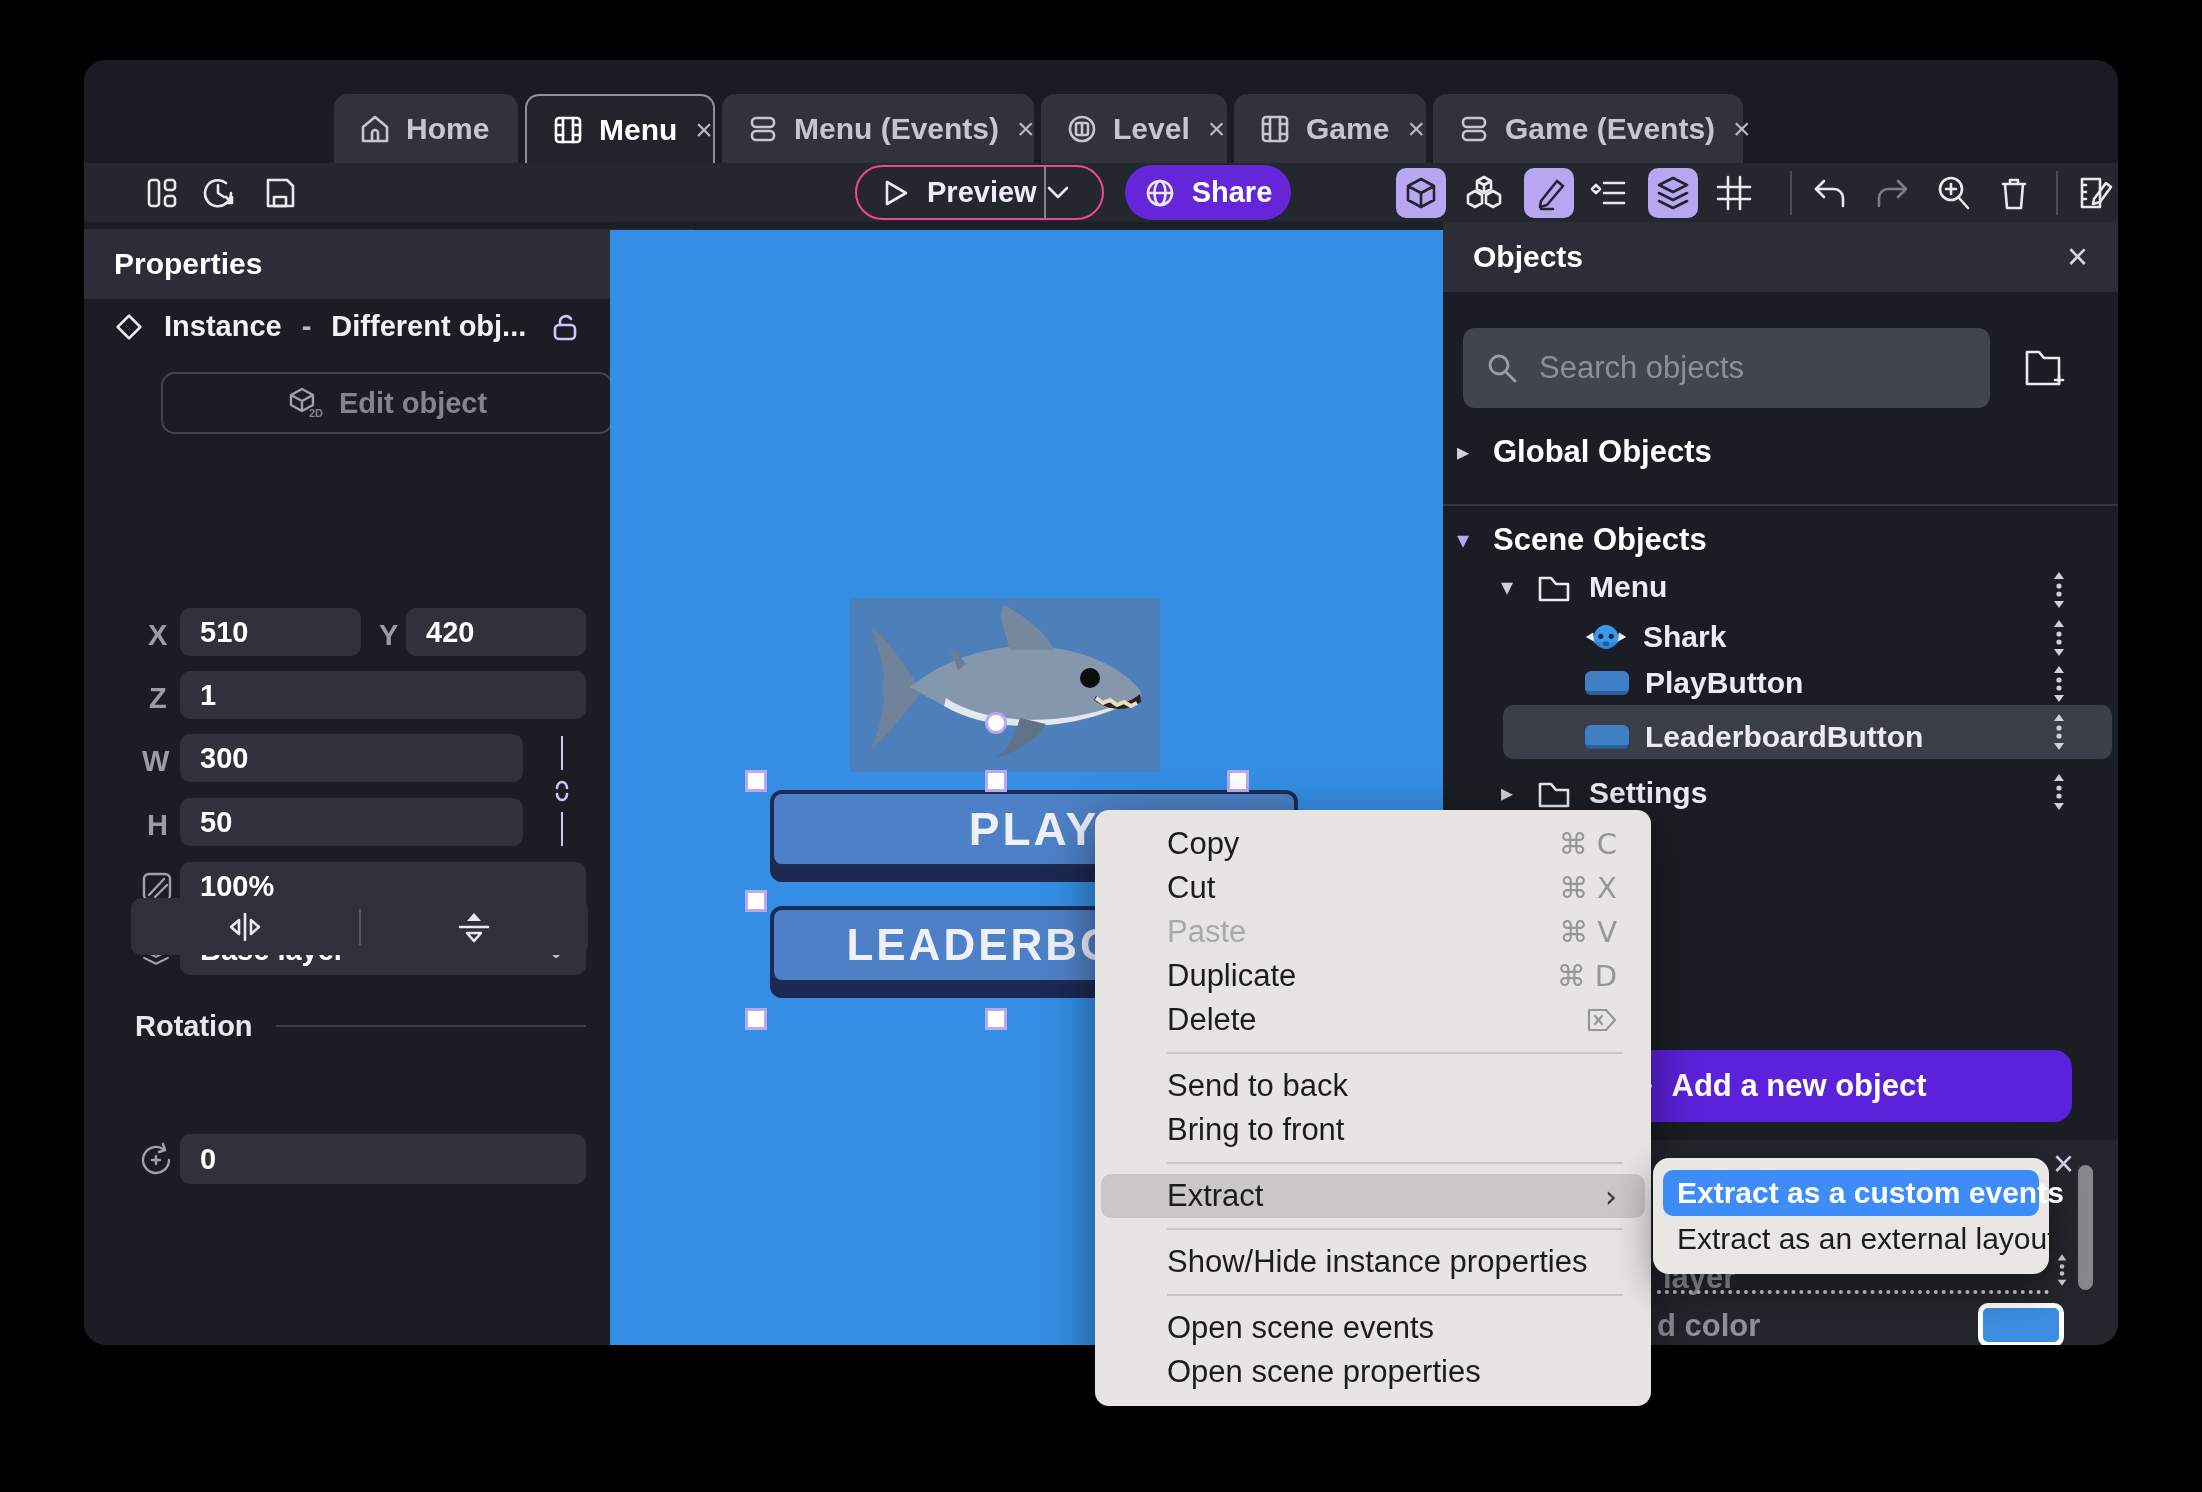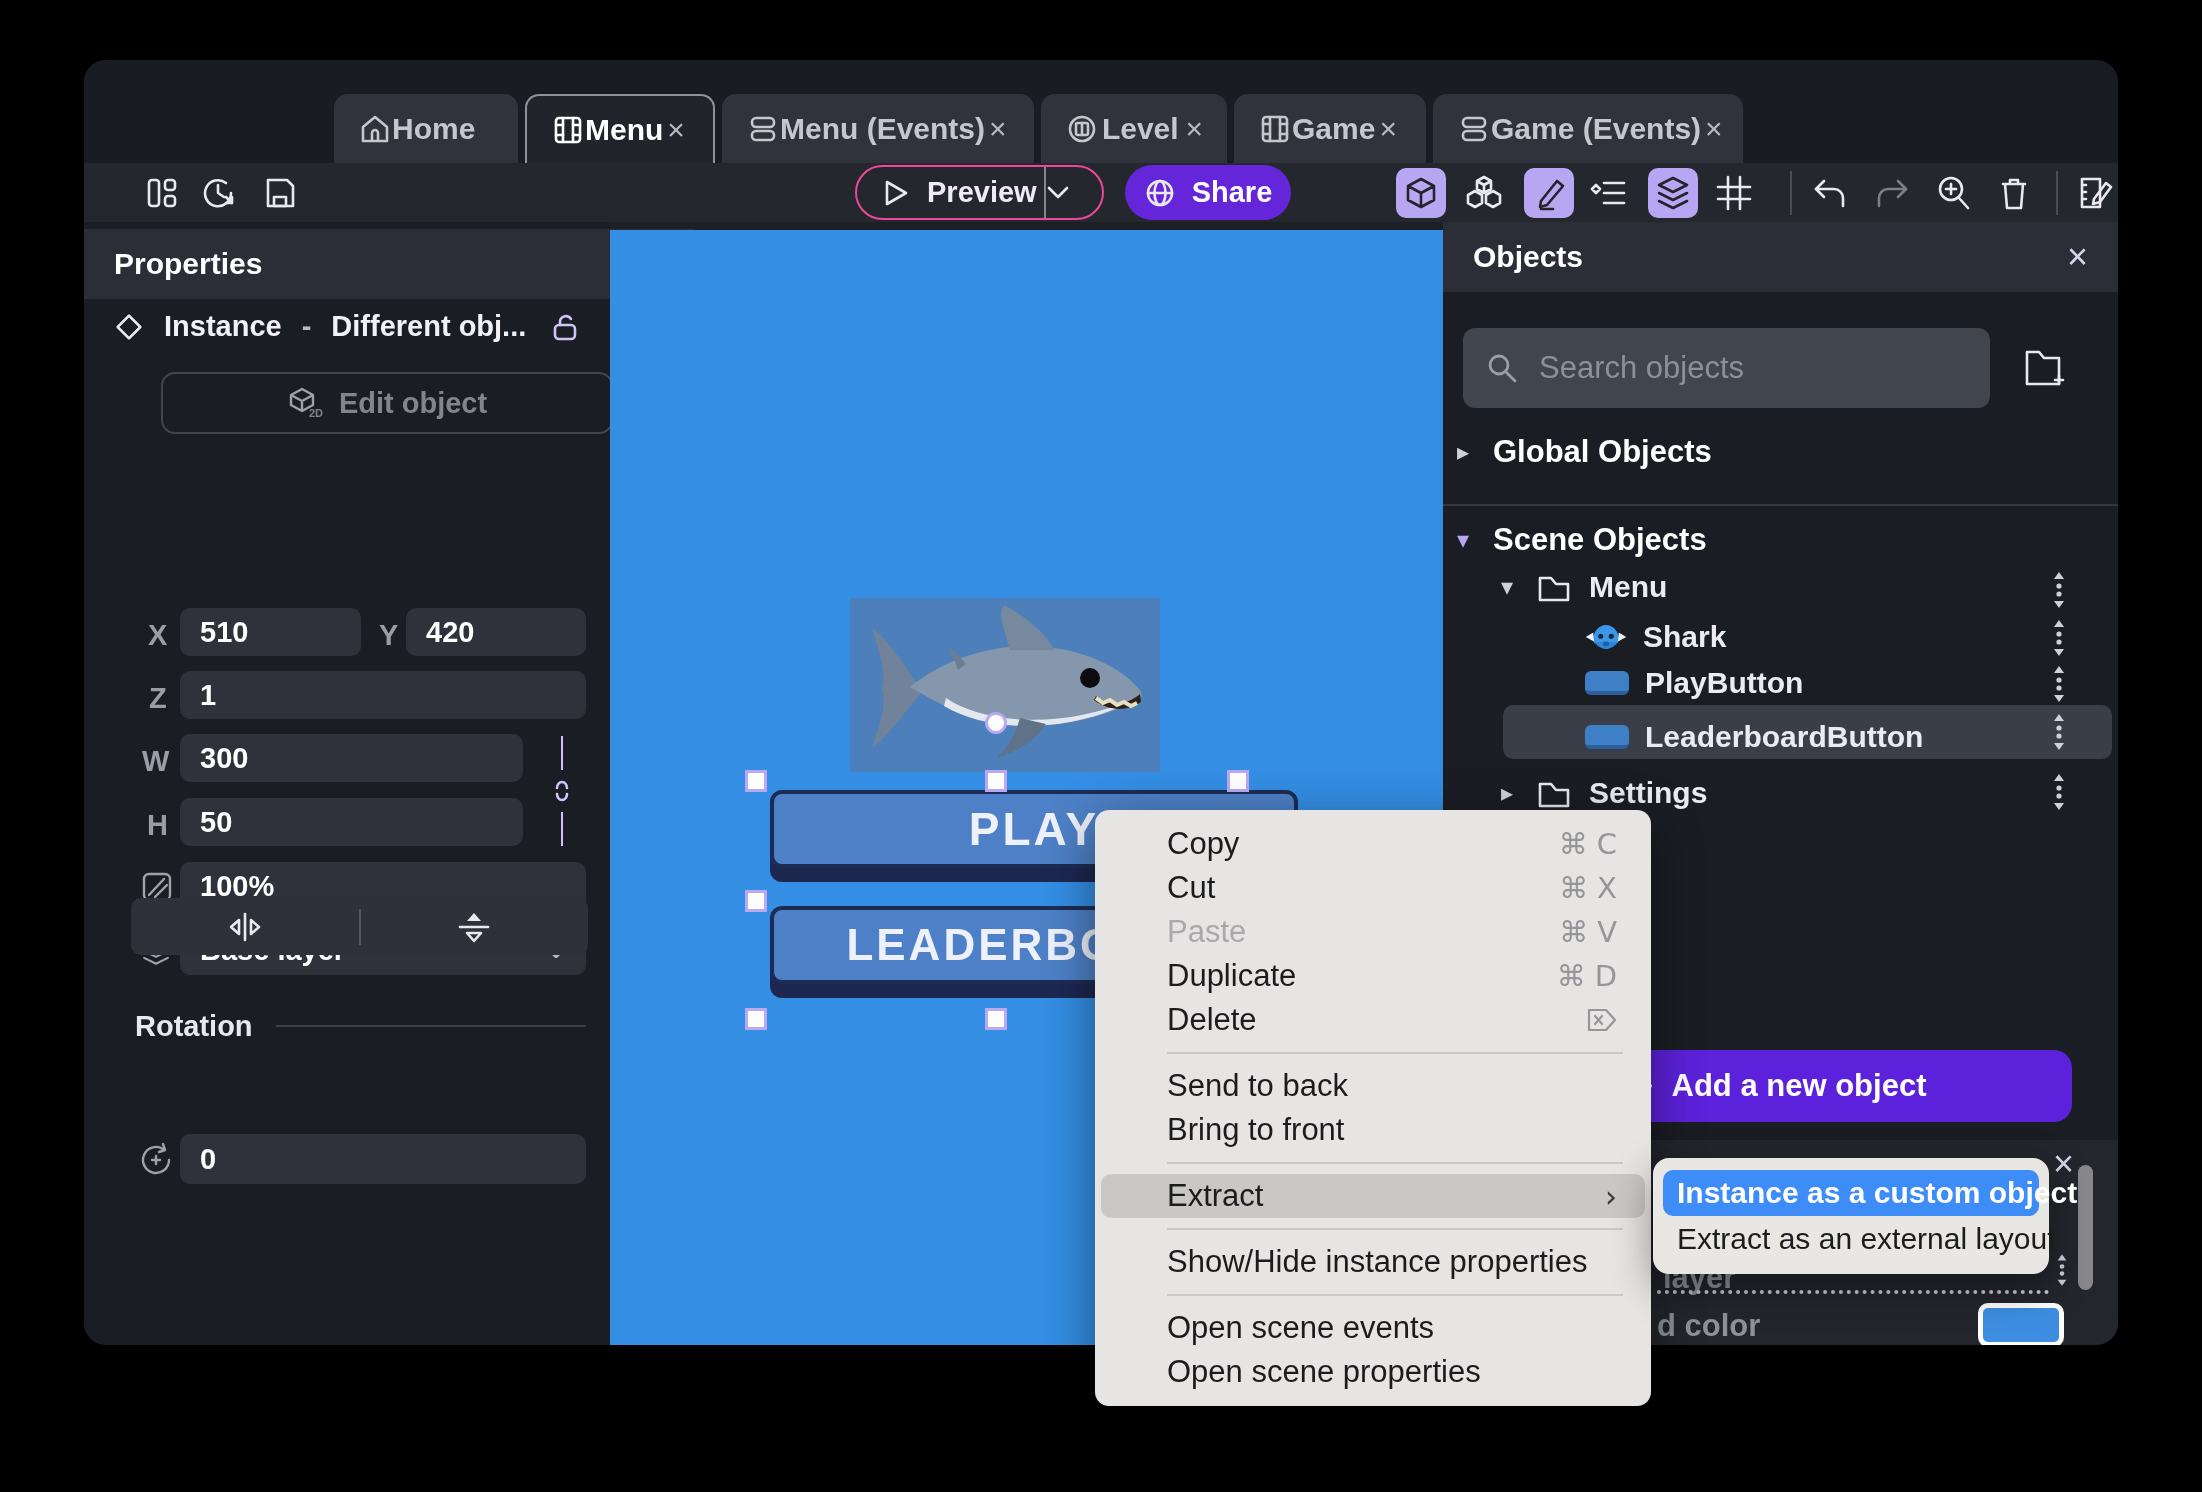--- a/index.html
+++ b/index.html
@@ -16,21 +16,21 @@
     background:#1d1f26; border-radius:22px; overflow:hidden;
     box-shadow:0 18px 60px rgba(0,0,0,.7);
   }
   .titlebar { position:absolute; left:0; top:0; width:100%; height:103px; background:#1a1c23; }
   .tl-dot { position:absolute; top:105px; width:24px; height:24px; border-radius:50%; }
   .hamburger { position:absolute; left:188px; top:104px; width:40px; height:28px; cursor:pointer; }
   .hamburger span { display:block; height:4px; border-radius:2px; background:#e6e6ec; margin-bottom:7px; }
 
   .tabs { position:absolute; left:250px; top:34px; height:69px; display:flex; gap:7px; align-items:flex-end; }
   .tab {
-    height:69px; display:flex; align-items:center; padding:0 24px;
+    height:69px; display:flex; align-items:center; gap:14px; padding:0 24px;
     background:#30333b; border-radius:14px 14px 0 0; color:#c6c7ce;
     font-size:30px; font-weight:600; white-space:nowrap; cursor:pointer;
   }
   .tab.active { background:#22242c; border:2px solid #8f919e; border-bottom:none; color:#ffffff; }
   .tab .ticon { width:34px; height:34px; flex:0 0 auto; }
   .tab .tclose { color:#b9bbc3; font-size:30px; font-weight:400; margin-left:4px; }
 
   .toolbar { position:absolute; left:0; top:103px; width:100%; height:59px; background:#25272f; }
   .tb-icon { position:absolute; top:10px; width:40px; height:40px; }
   .tb-icon svg { width:100%; height:100%; }
@@ -650,18 +650,18 @@
   <div class="mi">
     <span>Open scene events</span>
   </div>
   <div class="mi">
     <span>Open scene properties</span>
   </div>
 </div>
 
 <div id="submenu">
   <div class="smi sel">
-    <span>Instance as a custom object</span>
+    <span>Extract as a custom events</span>
   </div>
   <div class="smi">
     <span>Extract as an external layout</span>
   </div>
 </div>
 
 </body></html>

